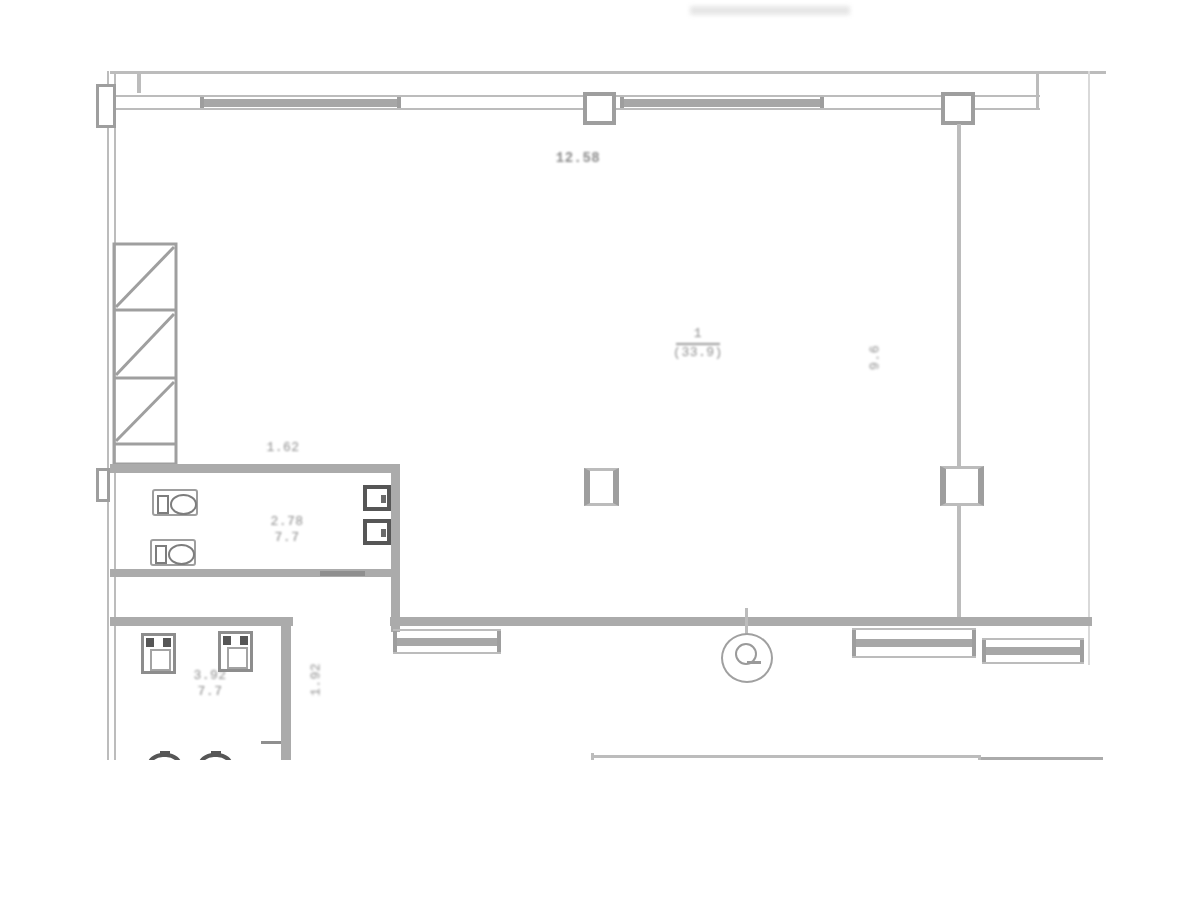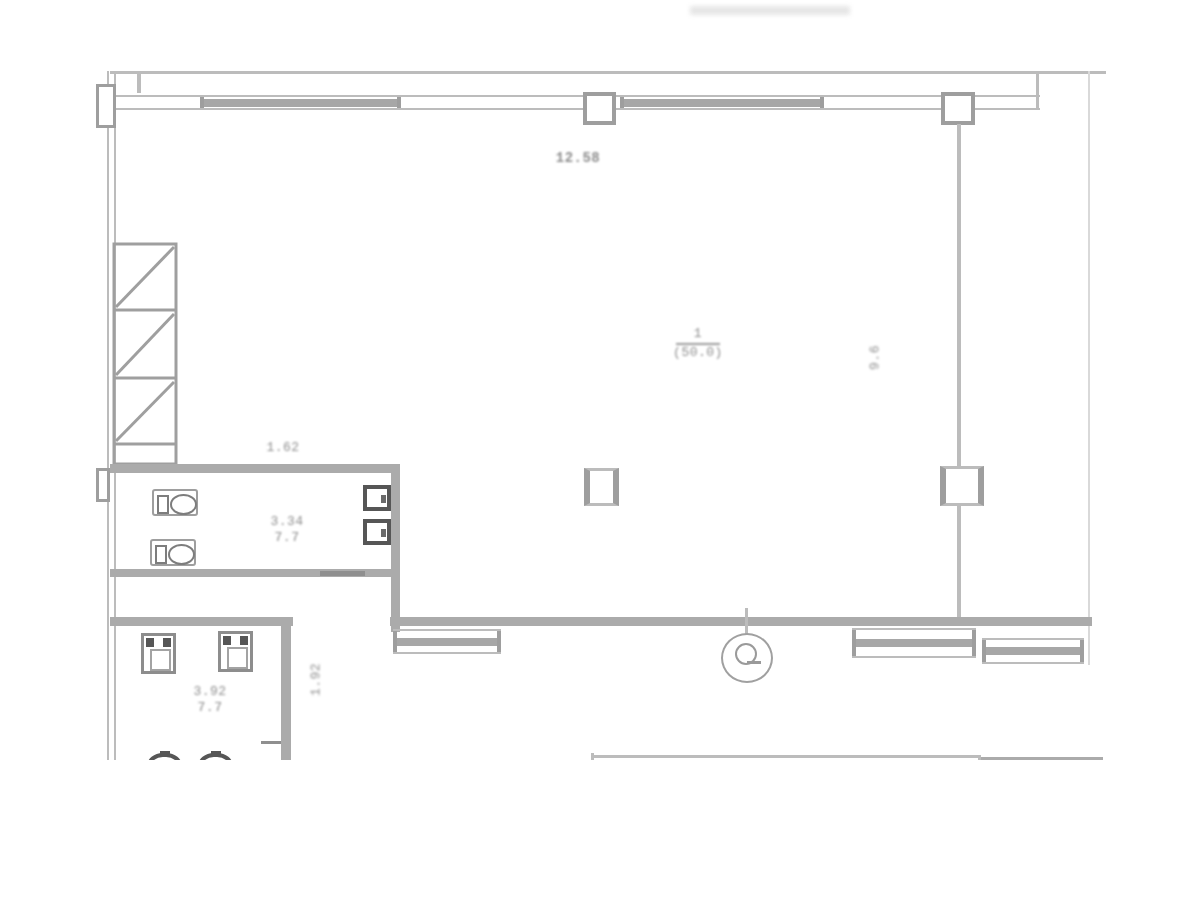--- a/index.html
+++ b/index.html
@@ -171,32 +171,32 @@
   <div class="abs line" style="left:591px;top:753px;width:3px;height:22px;"></div>
   <div class="abs line" style="left:593px;top:755px;width:388px;height:3px;"></div>
   <div class="abs line" style="left:593px;top:769px;width:388px;height:3px;"></div>
   <div class="abs line" style="left:978px;top:755px;width:3px;height:17px;"></div>
   <div class="abs wall" style="left:981px;top:757px;width:122px;height:8px;"></div>
 
   <div class="lbl big" style="left:532px;top:150px;width:92px;">12.58</div>
 
   <div class="lbl rtag" style="left:648px;top:326px;width:100px;">
     <span class="num">1</span><br>
-    <span>(50.0)</span>
+    <span>(33.9)</span>
   </div>
 
   <div class="lbl vert" style="left:845px;top:350px;width:60px;">9.6</div>
 
   <div class="lbl" style="left:250px;top:440px;width:66px;">1.62</div>
 
   <div class="lbl rtag" style="left:252px;top:514px;width:70px;">
-    <span>3.34</span><br>
+    <span>2.78</span><br>
     <span>7.7</span>
   </div>
 
-  <div class="lbl rtag" style="left:175px;top:684px;width:70px;">
+  <div class="lbl rtag" style="left:175px;top:668px;width:70px;">
     <span>3.92</span><br>
     <span>7.7</span>
   </div>
 
   <div class="lbl vert" style="left:288px;top:672px;width:56px;">1.92</div>
 
 </div>
 
 </body></html>

